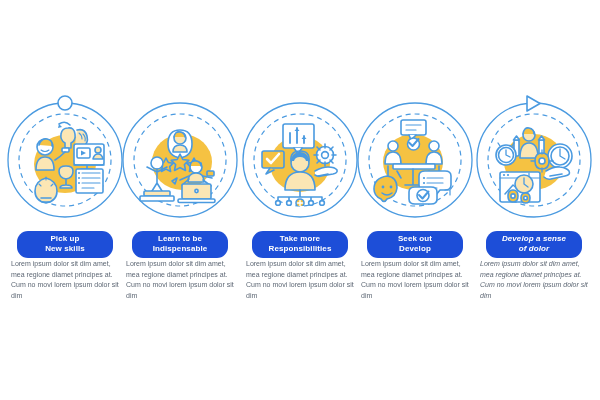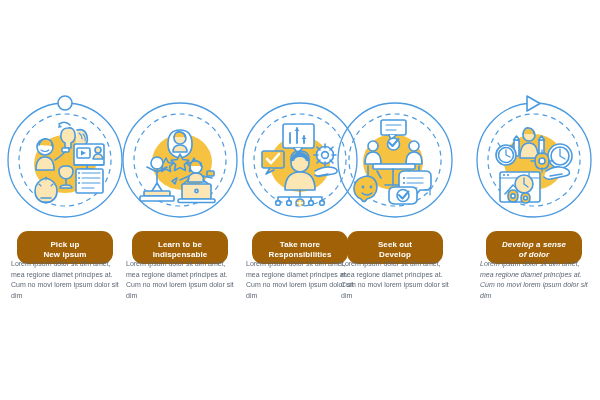--- a/index.html
+++ b/index.html
@@ -43,22 +43,22 @@
     left:11px;top:11px;
     width:92px;height:92px;
   }
   .pill{
     position:absolute;
     left:50%;
     top:231px;
     transform:translateX(-50%);
     min-width:96px;
     box-sizing:border-box;
-    padding:9px 9px 4px 9px;
-    background:#a16207;
+    padding:3px 9px 4px 9px;
+    background:#1d4ed8;
     border-radius:11px;
     color:#ffffff;
     font-size:8px;
     font-weight:bold;
     line-height:10px;
     text-align:center;
     letter-spacing:0.1px;
     white-space:nowrap;
   }
   .pill .l2{display:block;}
@@ -115,21 +115,21 @@
             <path d="M40 57 q0 -5 7 -5 q7 0 7 5 q0 7 -7 8 q-7 -1 -7 -8 z" fill="#fbe6b4"></path>
             <path d="M47 65 l0 6 M41 74 l12 0 q0 -3 -6 -3 q-6 0 -6 3 z" fill="#fbe6b4"></path>
             <path d="M27 64 q-11 3 -11 13 q0 10 11 12 q11 -2 11 -12 q0 -10 -11 -13 z" fill="#fbe6b4"></path>
             <path d="M22 84 l10 0 M23 88 l8 0"></path>
             <path d="M20 70 l2 2 M34 70 l-2 2 M27 63 l0 3" stroke-width="1.1"></path>
           </g>
         </svg>
       </div>
       <div class="pill">
         <span>Pick up</span>
-        <span class="l2">New ipsum</span>
+        <span class="l2">New skills</span>
       </div>
       <div class="body-text">Lorem ipsum dolor sit dim amet, mea regione diamet principes at. Cum no movi lorem ipsum dolor sit dim</div>
     </div>
 
     <div class="step" style="left:120px;">
       <div class="circle-wrap">
         <svg class="circle-svg" viewBox="0 0 134 146">
           <circle cx="67" cy="73" r="57" fill="none" stroke="#4a9ae0" stroke-width="1.3"></circle>
           <circle cx="67" cy="73" r="46" fill="none" stroke="#4a9ae0" stroke-width="1.2" stroke-dasharray="5 4"></circle>
         </svg>
@@ -202,21 +202,21 @@
           </g>
         </svg>
       </div>
       <div class="pill">
         <span>Take more</span>
         <span class="l2">Responsibilities</span>
       </div>
       <div class="body-text">Lorem ipsum dolor sit dim amet, mea regione diamet principes at. Cum no movi lorem ipsum dolor sit dim</div>
     </div>
 
-    <div class="step" style="left:335px;">
+    <div class="step" style="left:355px;">
       <div class="circle-wrap">
         <svg class="circle-svg" viewBox="0 0 134 146">
           <circle cx="67" cy="73" r="57" fill="none" stroke="#4a9ae0" stroke-width="1.3"></circle>
           <circle cx="67" cy="73" r="46" fill="none" stroke="#4a9ae0" stroke-width="1.2" stroke-dasharray="5 4"></circle>
         </svg>
         <svg class="icon-art" viewBox="0 0 92 92">
           <ellipse cx="44" cy="48" rx="30" ry="28" fill="#f5c242"></ellipse>
           <g fill="none" stroke="#4a9ae0" stroke-width="1.6" stroke-linecap="round" stroke-linejoin="round">
             <rect x="32" y="6" width="25" height="15" rx="2" fill="#fff"></rect>
             <path d="M40 21 l2 5 l5 -5" fill="#fff"></path>

